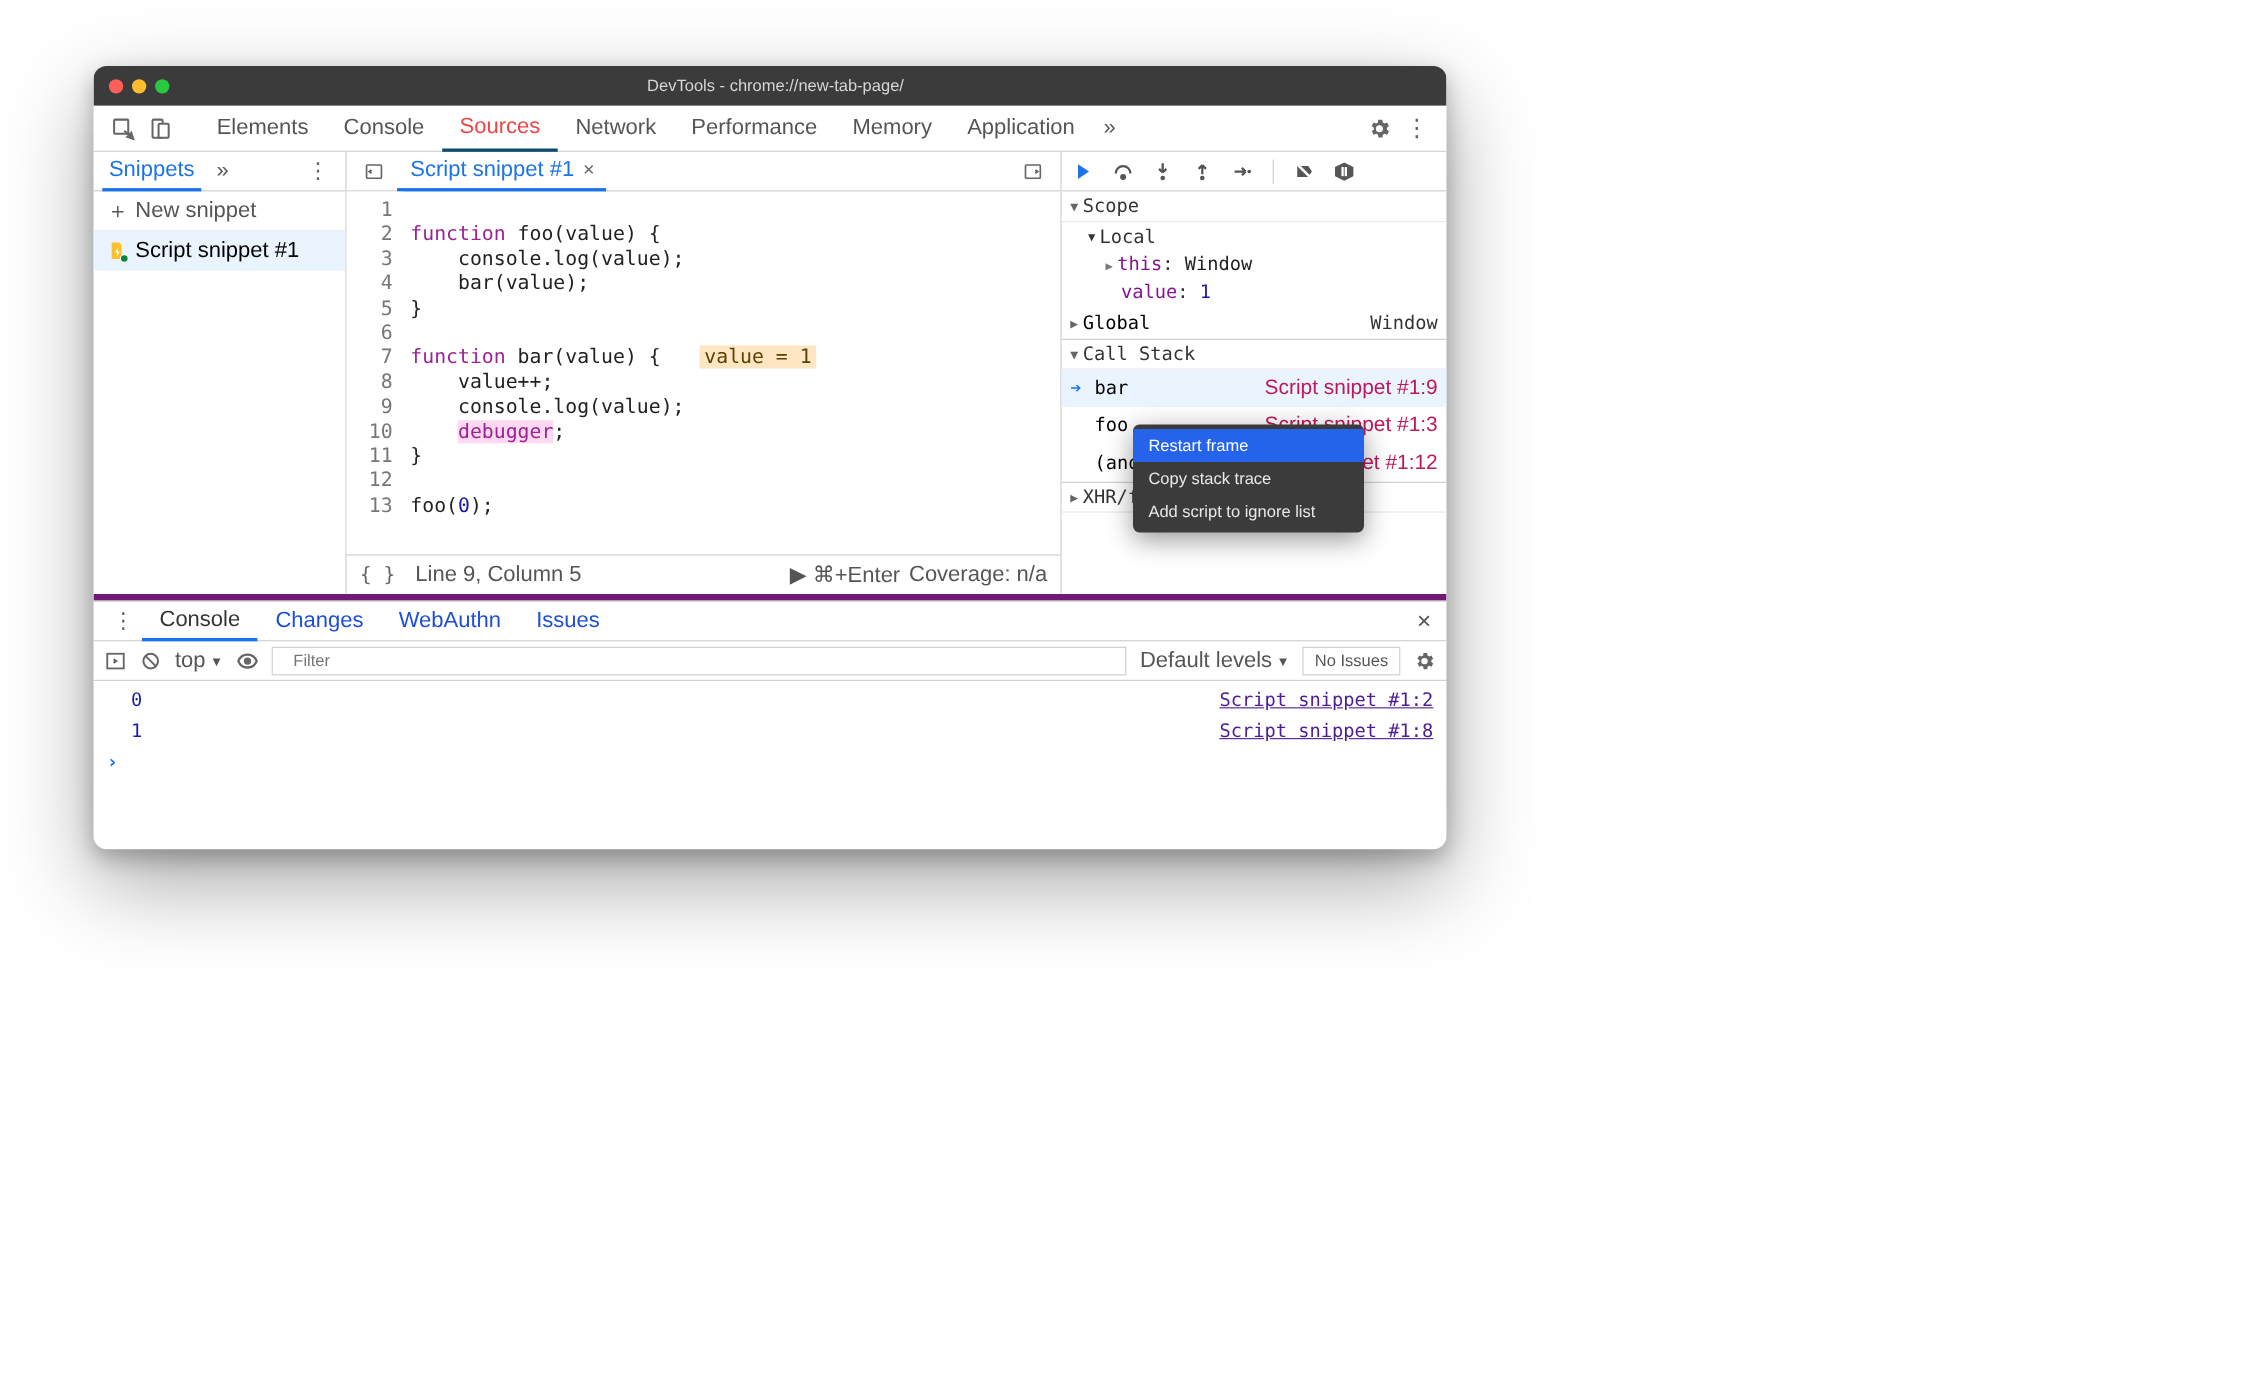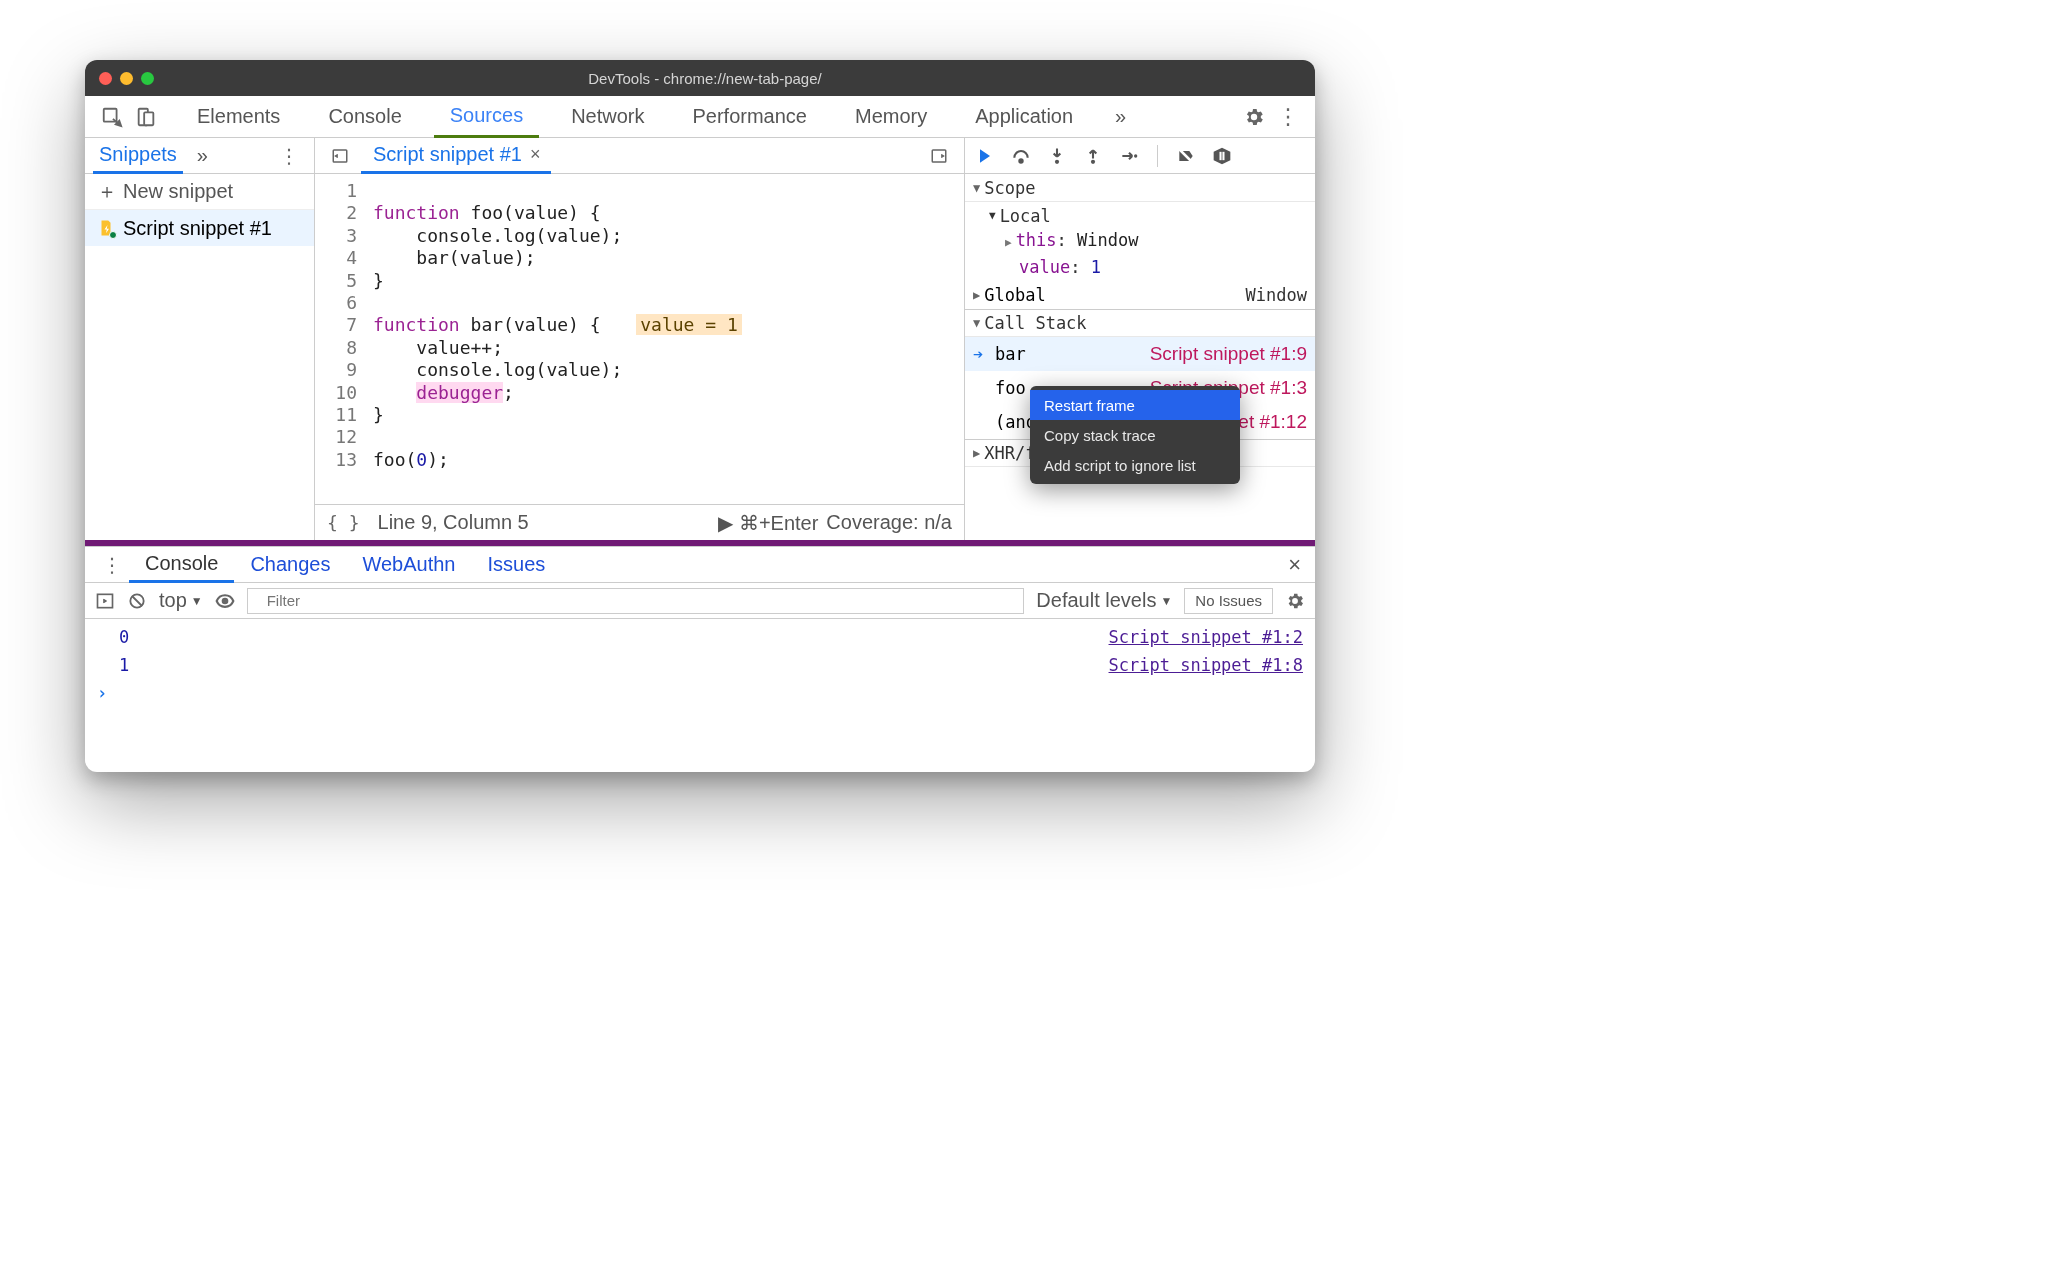--- a/index.html
+++ b/index.html
@@ -44,23 +44,23 @@
 .main-toolbar {
   height: 42px;
   border-bottom: 1px solid #ccc;
   display: flex;
   align-items: center;
   padding: 0 10px;
   color: #555;
   flex-shrink:0;
 }
 .tb-icon { width: 26px; height:26px; display:flex;align-items:center;justify-content:center;color:#666;margin:0 4px;cursor:pointer; }
-.tabs { display:flex; gap:16px; margin-left:18px; }
+.tabs { display:flex; gap:0; margin-left:18px; }
 .tab { padding:0 16px; height:42px;display:flex;align-items:center;cursor:pointer;color:#555; }
-.tab.active { color:#3b82f6; font-weight:500; border-bottom:3px solid #4d7c0f; }
+.tab.active { color:#ef4444; font-weight:500; border-bottom:3px solid #0c4a6e; }
 .spacer { flex:1 }
 .body { flex:1; display:flex; min-height:0; border-bottom:6px solid #701a75;}
 .snippets-panel { width:230px; border-right:1px solid #ccc; display:flex;flex-direction:column; }
 .sub-tabs { height:36px; border-bottom:1px solid #ccc; display:flex; align-items:center; padding:0 8px; gap:8px;}
 .sub-tab { padding:0 6px;height:36px; display:flex;align-items:center; cursor:pointer; color:#555;}
 .sub-tab.active { color:#1a73e8; border-bottom:3px solid #1a73e8; }
 .new-snippet { display:flex; align-items:center; height:36px; padding:0 12px; gap:6px; cursor:pointer;color:#555;border-bottom:1px solid #eee;}
 .snippet-item { display:flex;align-items:center;height:36px;padding:0 12px;gap:8px;cursor:pointer;background:#eaf4ff;}
 .snippet-icon { width:18px;height:18px;position:relative;}
 .snippet-icon svg { width:18px;height:18px;}

